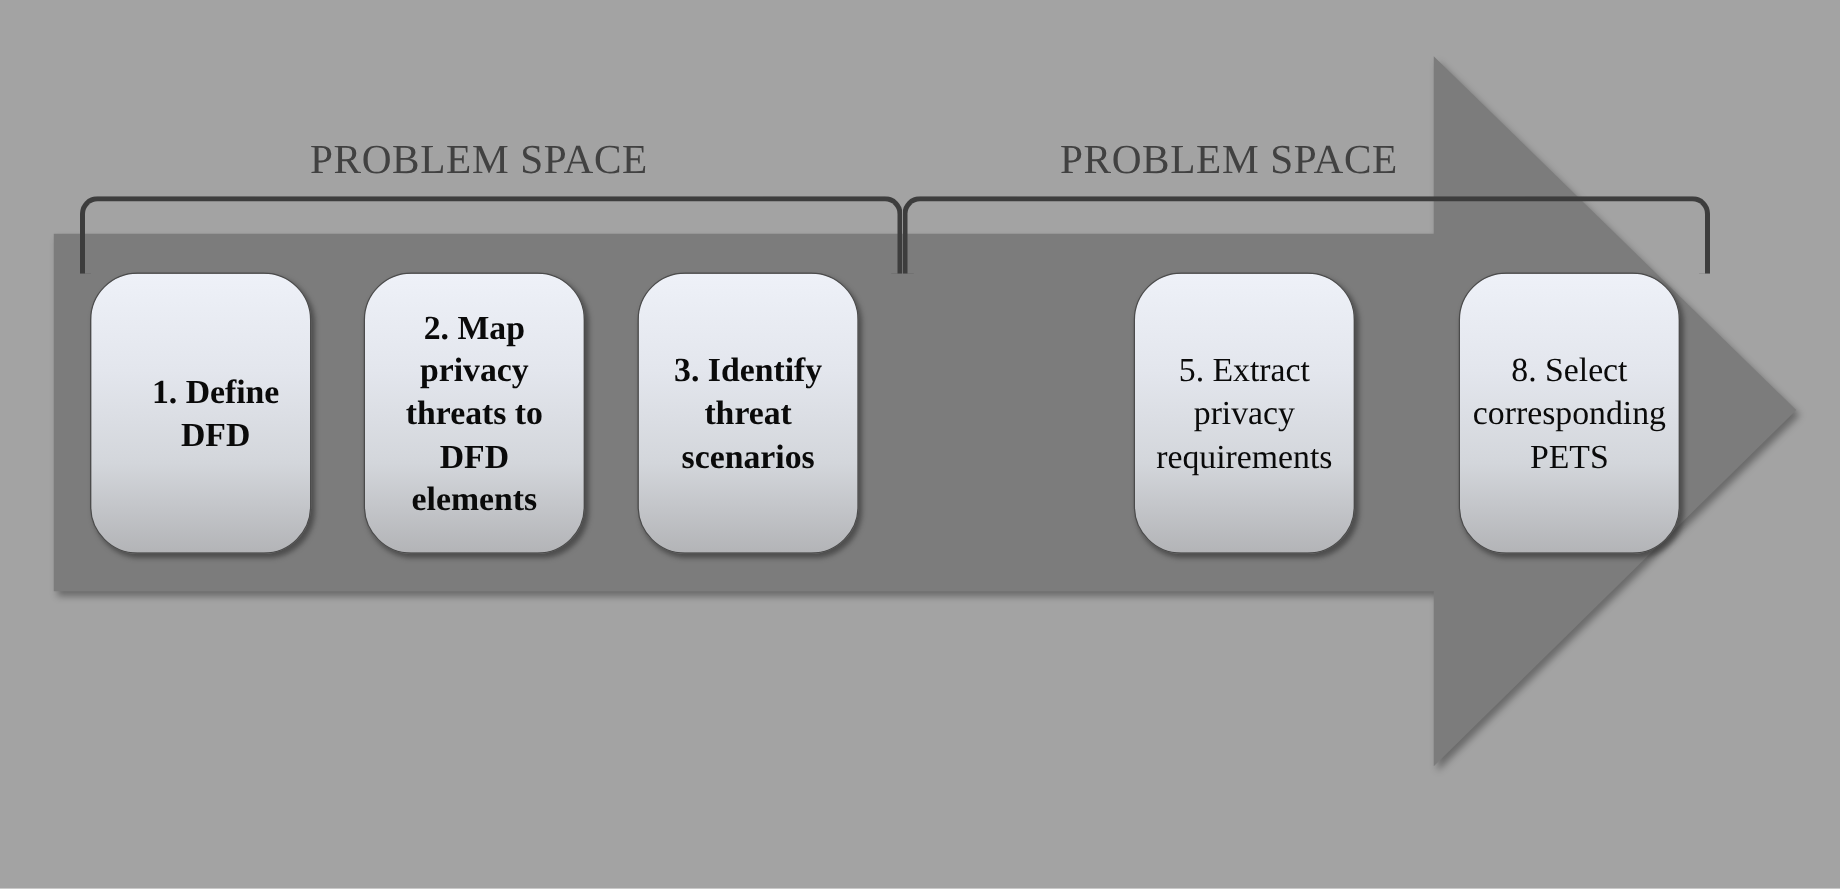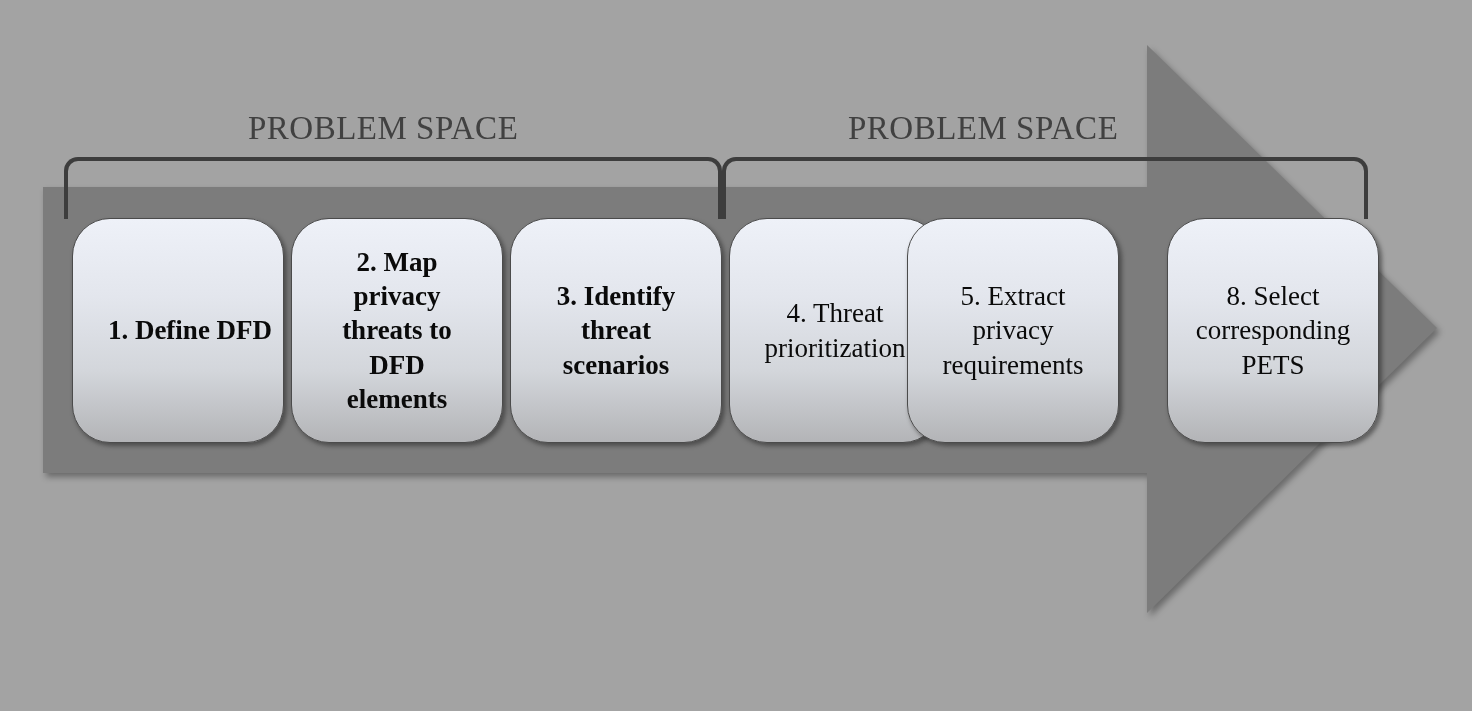--- a/index.html
+++ b/index.html
@@ -46,21 +46,21 @@
     line-height: 1;
     color: #414141;
     letter-spacing: 0.5px;
     white-space: nowrap;
   }
   .space-label.problem { left: 248px; }
   .space-label.solution { left: 848px; }
   .step-box {
     position: absolute;
     top: 218px;
-    width: 212px;
+    width: 177px;
     height: 225px;
     box-sizing: border-box;
     border: 1.6px solid #4b4b4b;
     border-radius: 38px;
     background: linear-gradient(180deg, #eef1f8 0%, #e3e6ed 35%, #d3d6db 68%, #b3b4b7 100%);
     box-shadow: 2.5px 3px 4px rgba(40,40,40,0.55);
     display: flex;
     align-items: center;
     justify-content: center;
     text-align: center;
@@ -106,24 +106,20 @@
 DFD
 elements</div>
   </div>
 
   <div class="step-box pos-3">
     <div class="step-label strong">3. Identify
 threat
 scenarios</div>
   </div>
 
-  <div class="step-box pos-4">
-    <div class="step-label">4. Threat
-prioritization</div>
-  </div>
 
   <div class="step-box pos-5">
     <div class="step-label">5. Extract
 privacy
 requirements</div>
   </div>
 
   <div class="step-box pos-6">
     <div class="step-label">8. Select
 corresponding

